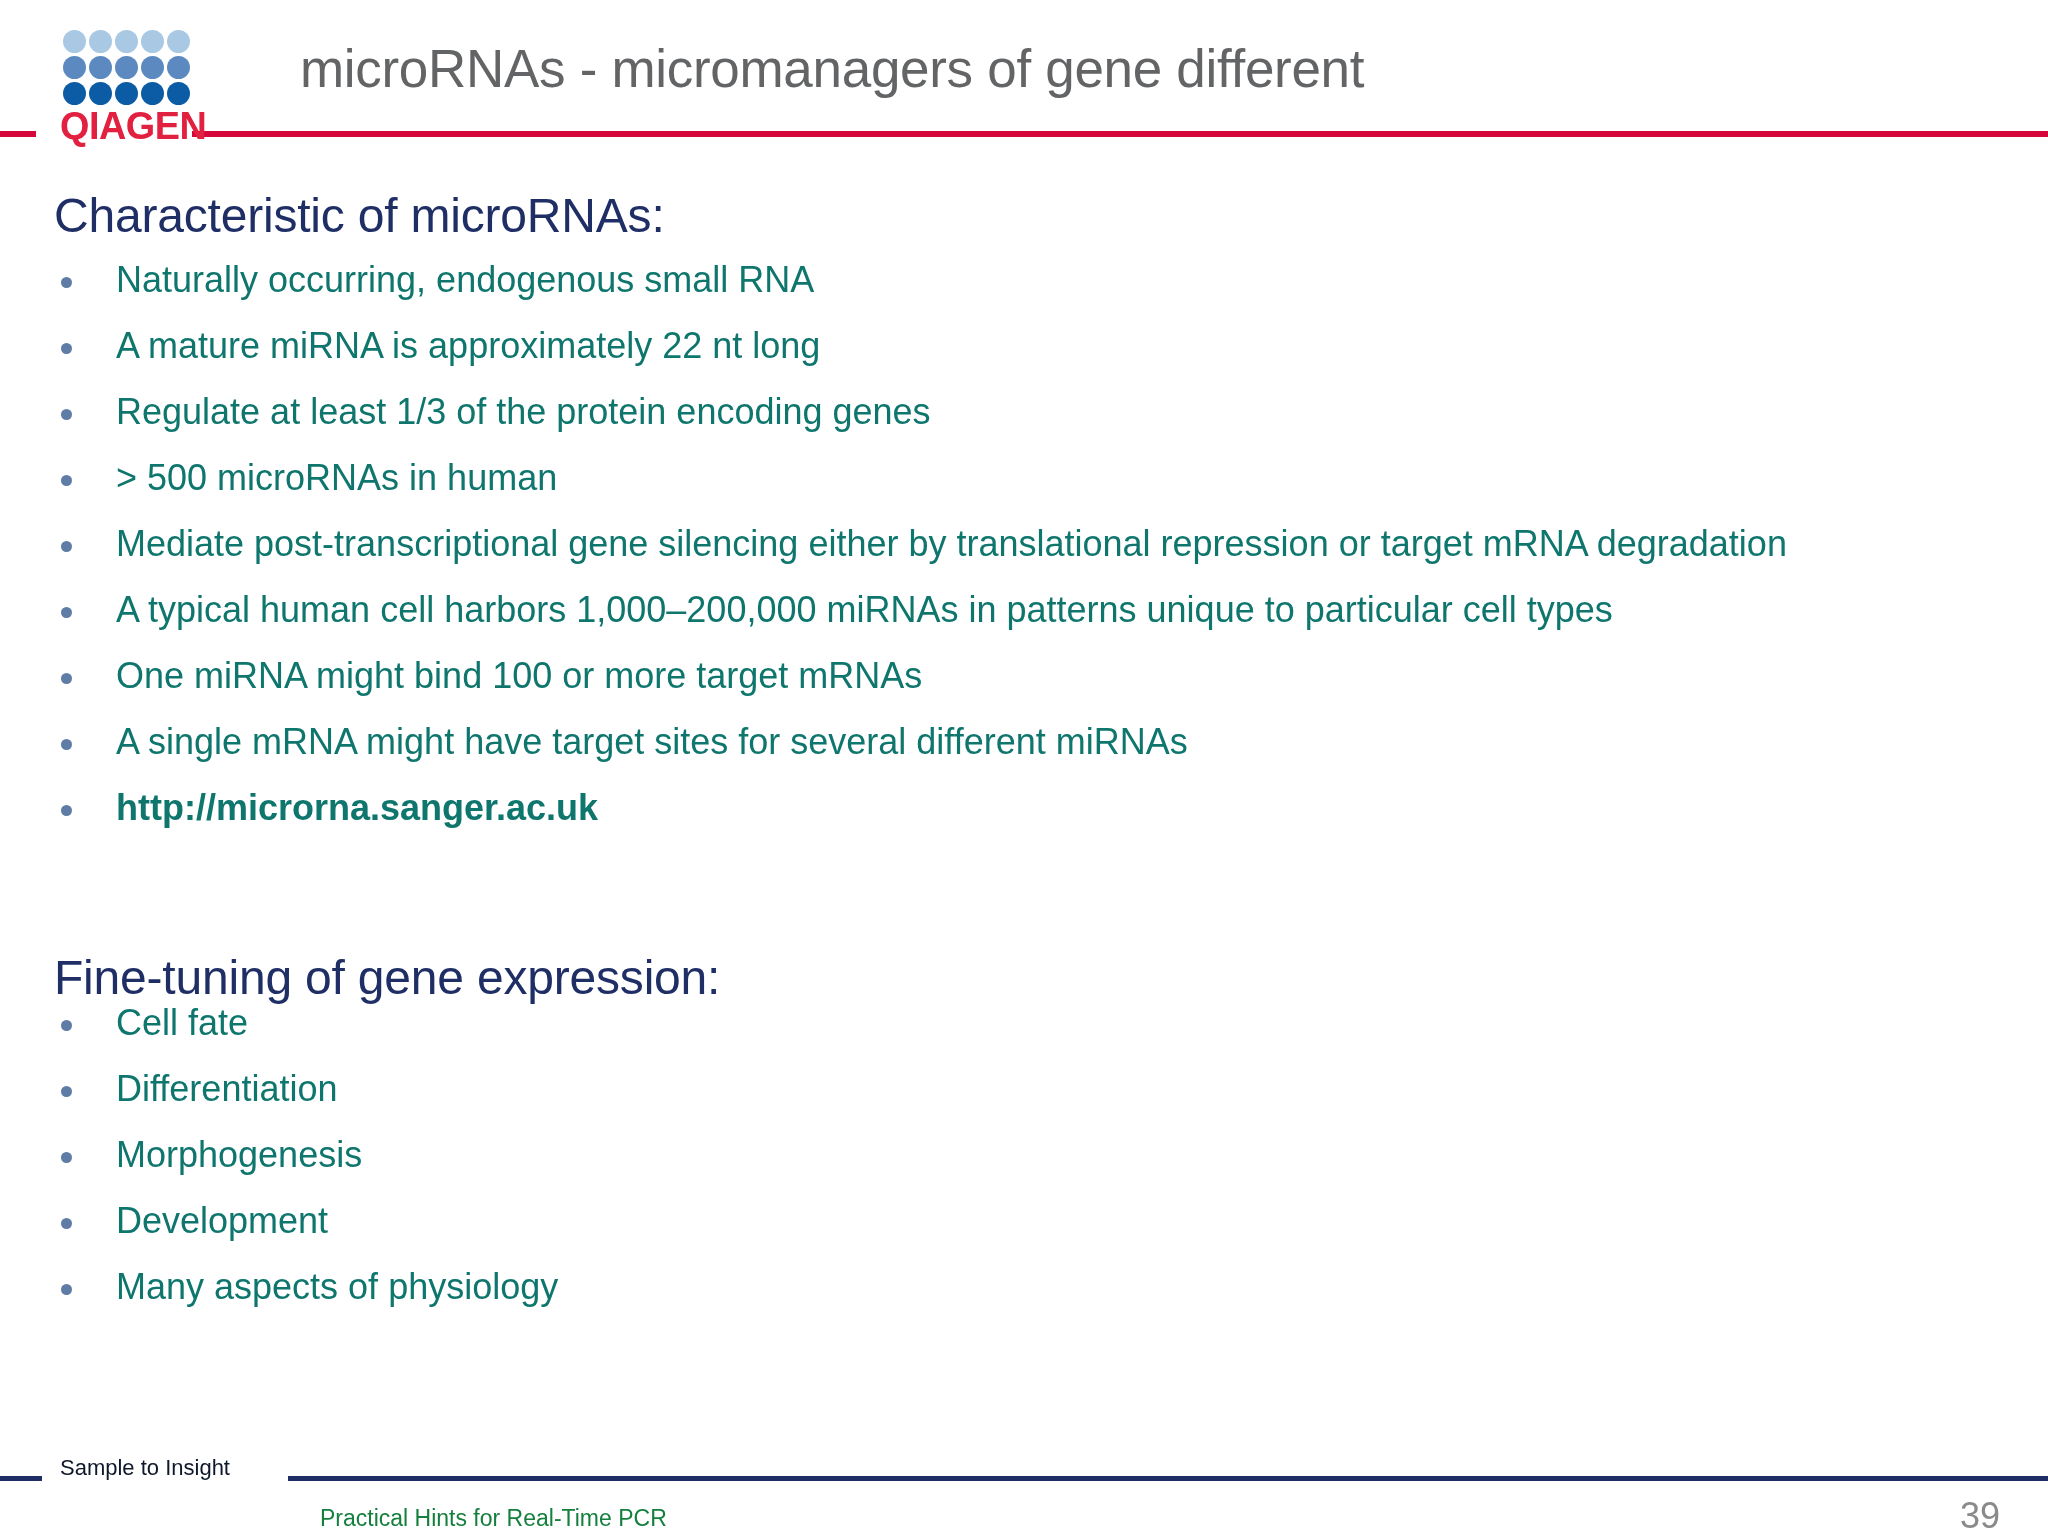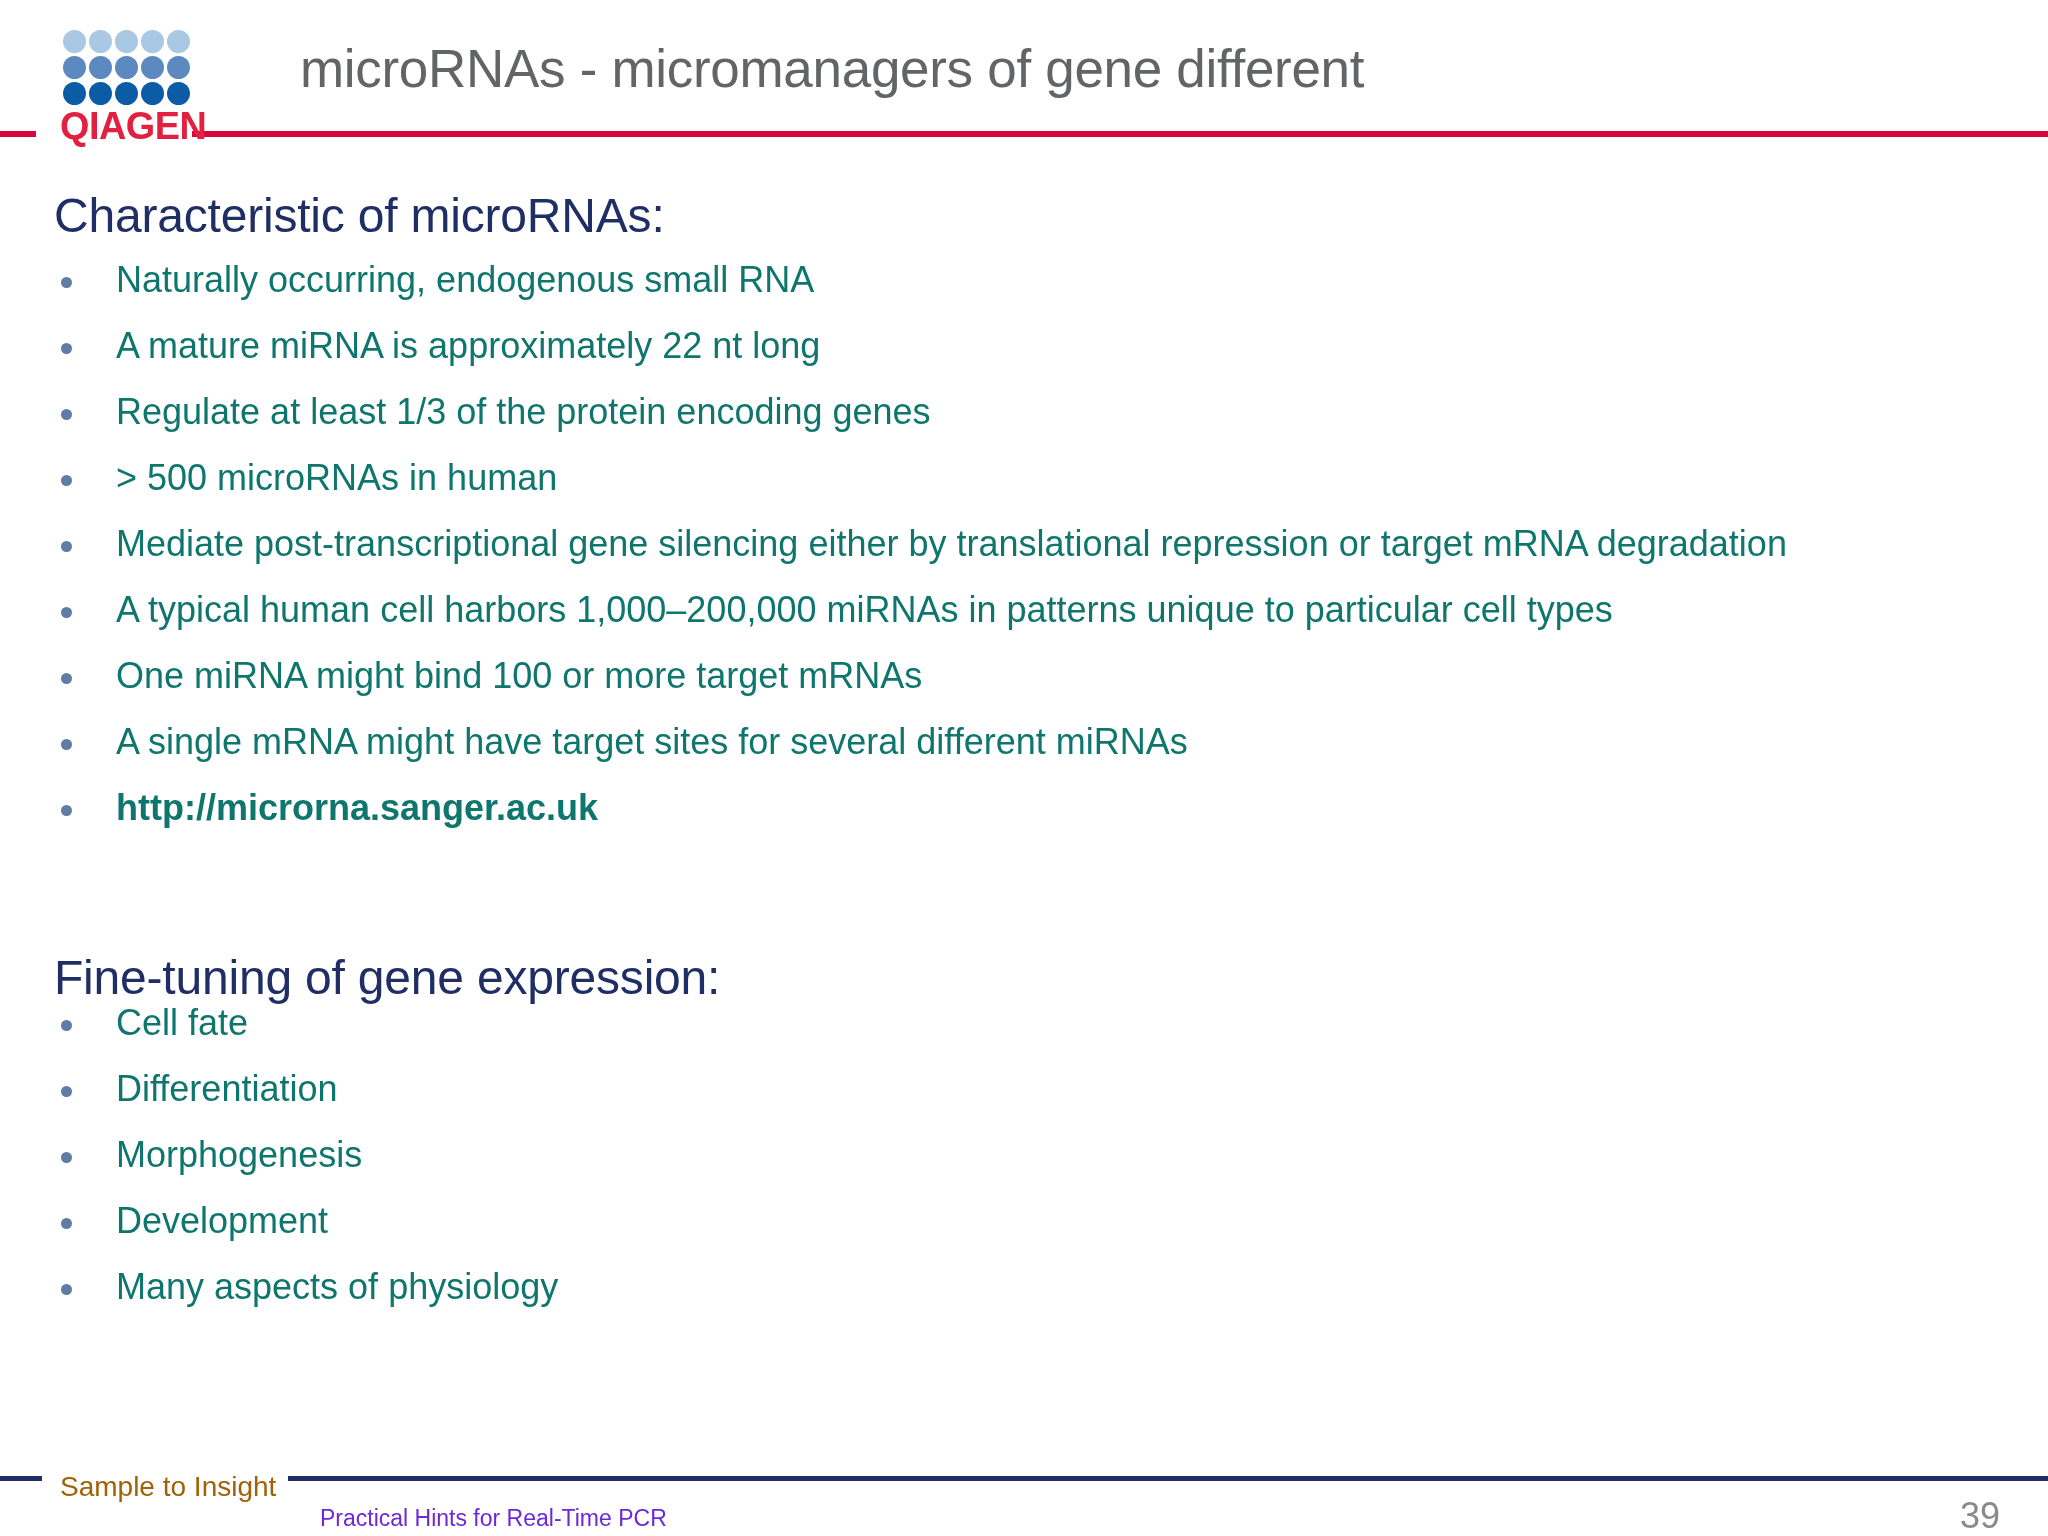--- a/index.html
+++ b/index.html
@@ -159,39 +159,39 @@
     position: absolute;
     left: 0px;
     top: 21px;
     width: 42px;
     height: 5px;
     background: #1f2f66;
   }
   .footer-tag {
     position: absolute;
     left: 60px;
-    top: 16px;
-    font-size: 28px;
-    color: #a16207;
+    top: 0;
+    font-size: 22px;
+    color: #0f172a;
     white-space: nowrap;
   }
   .footer-rule-right {
     position: absolute;
     left: 288px;
     top: 21px;
     width: 1760px;
     height: 5px;
     background: #1f2f66;
   }
   .footer-subtitle {
     position: absolute;
     left: 320px;
     top: 50px;
     font-size: 23px;
-    color: #6d28d9;
+    color: #15803d;
     white-space: nowrap;
   }
   .page-number {
     position: absolute;
     right: 48px;
     top: 40px;
     font-size: 36px;
     color: #8a8a8c;
   }
 </style>

